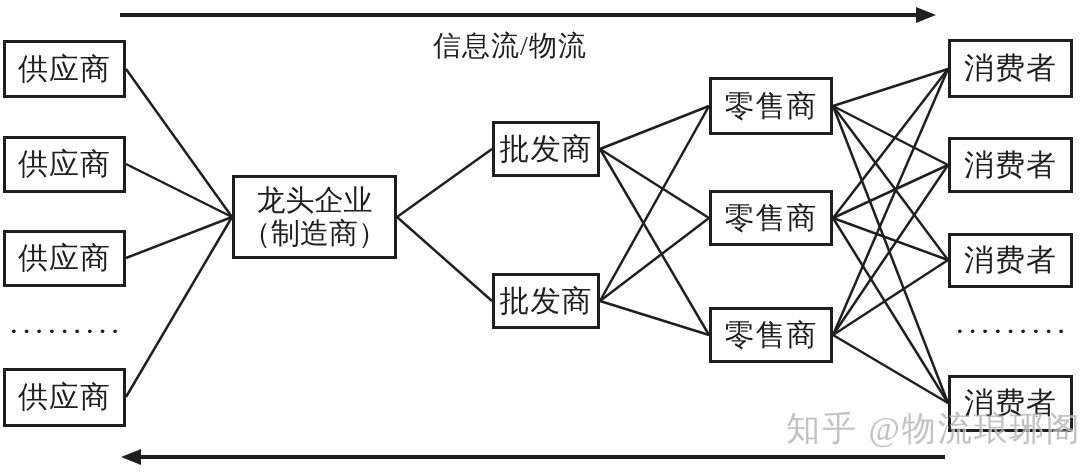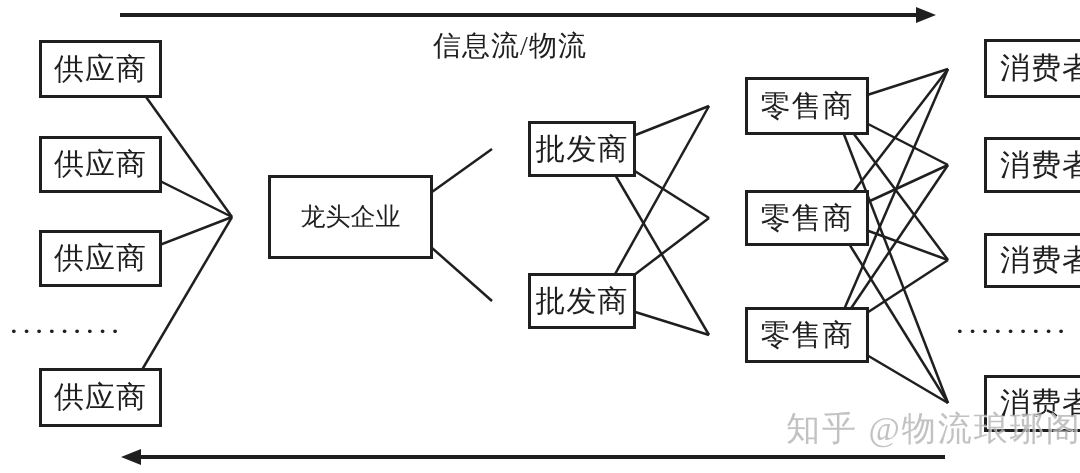--- a/index.html
+++ b/index.html
@@ -18,23 +18,22 @@
   .node{
     position:absolute;z-index:2;
     box-sizing:border-box;
     background:#ffffff;
     border:3px solid #1f1f1f;
     display:flex;flex-direction:column;
     align-items:center;justify-content:center;
     font-size:30px;line-height:1.15;
     letter-spacing:1px;
     white-space:nowrap;
-    margin-left:36px;
   }
-  .node.manufacturer{font-size:25px;letter-spacing:0;text-align:center;}
+  .node.manufacturer{font-size:29px;letter-spacing:0;text-align:center;}
   .flow-label{
     position:absolute;z-index:2;
     font-size:28px;letter-spacing:1px;
     text-align:center;white-space:nowrap;
   }
   .dots{
     position:absolute;z-index:2;
     font-size:13px;letter-spacing:5px;
     text-align:center;color:#1f1f1f;
     font-family:"DejaVu Sans",sans-serif;
@@ -101,20 +100,21 @@
   <div class="node" style="left:3px;top:230px;width:123px;height:57px;">
     <span>供应商</span>
   </div>
   <div class="dots" style="left:10px;top:324px;width:110px;">•••••••••</div>
   <div class="node" style="left:3px;top:368px;width:123px;height:59px;">
     <span>供应商</span>
   </div>
 
   <div class="node manufacturer" style="left:232px;top:175px;width:165px;height:84px;">
     <span>龙头企业</span>
+    <span>（制造商）</span>
   </div>
 
   <div class="node" style="left:492px;top:121px;width:108px;height:56px;">
     <span>批发商</span>
   </div>
   <div class="node" style="left:492px;top:273px;width:108px;height:56px;">
     <span>批发商</span>
   </div>
 
   <div class="node" style="left:709px;top:77px;width:124px;height:58px;">

